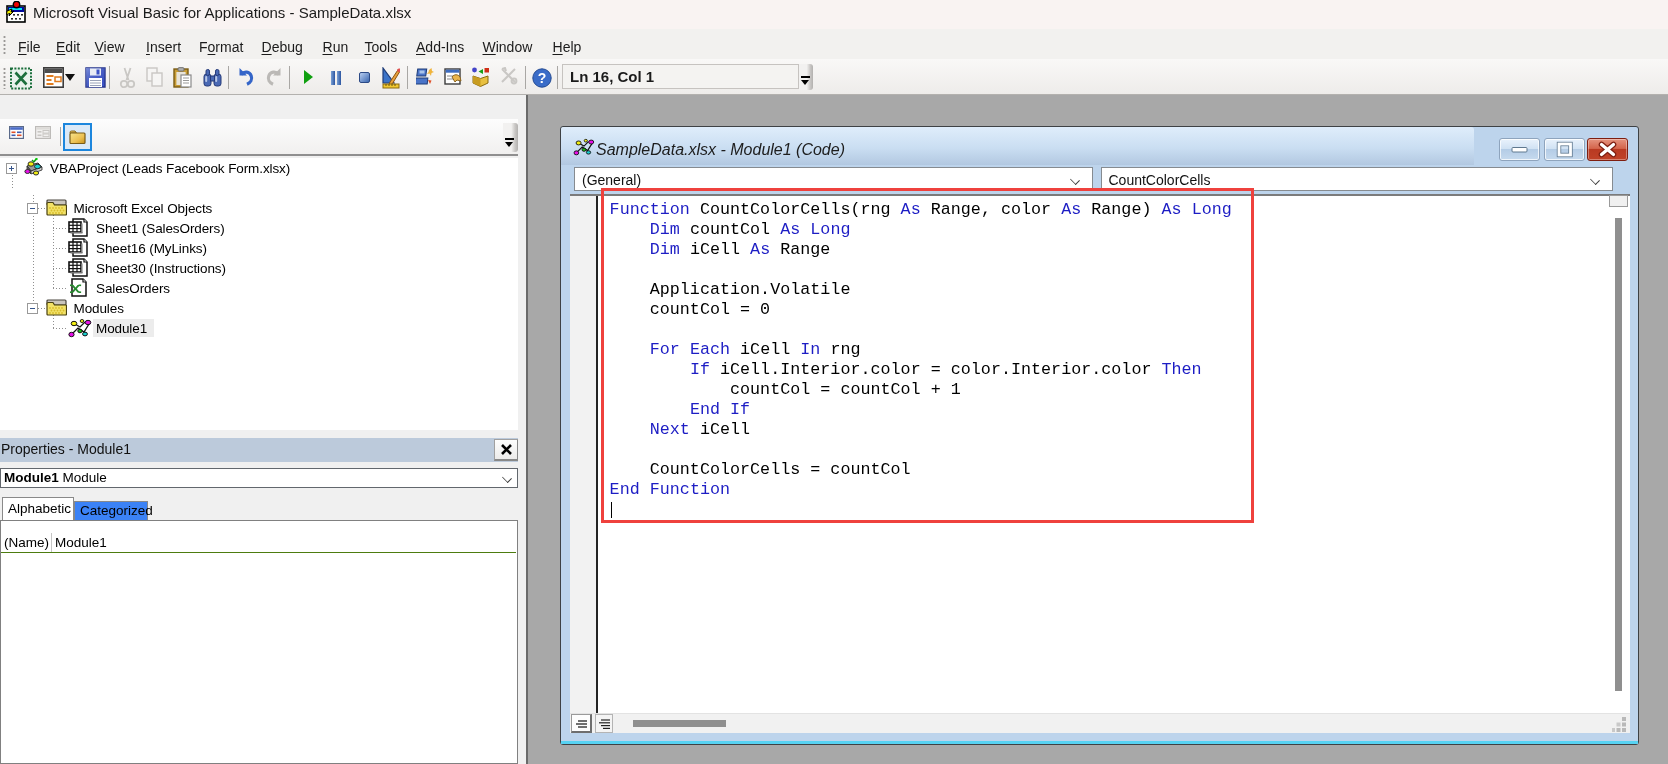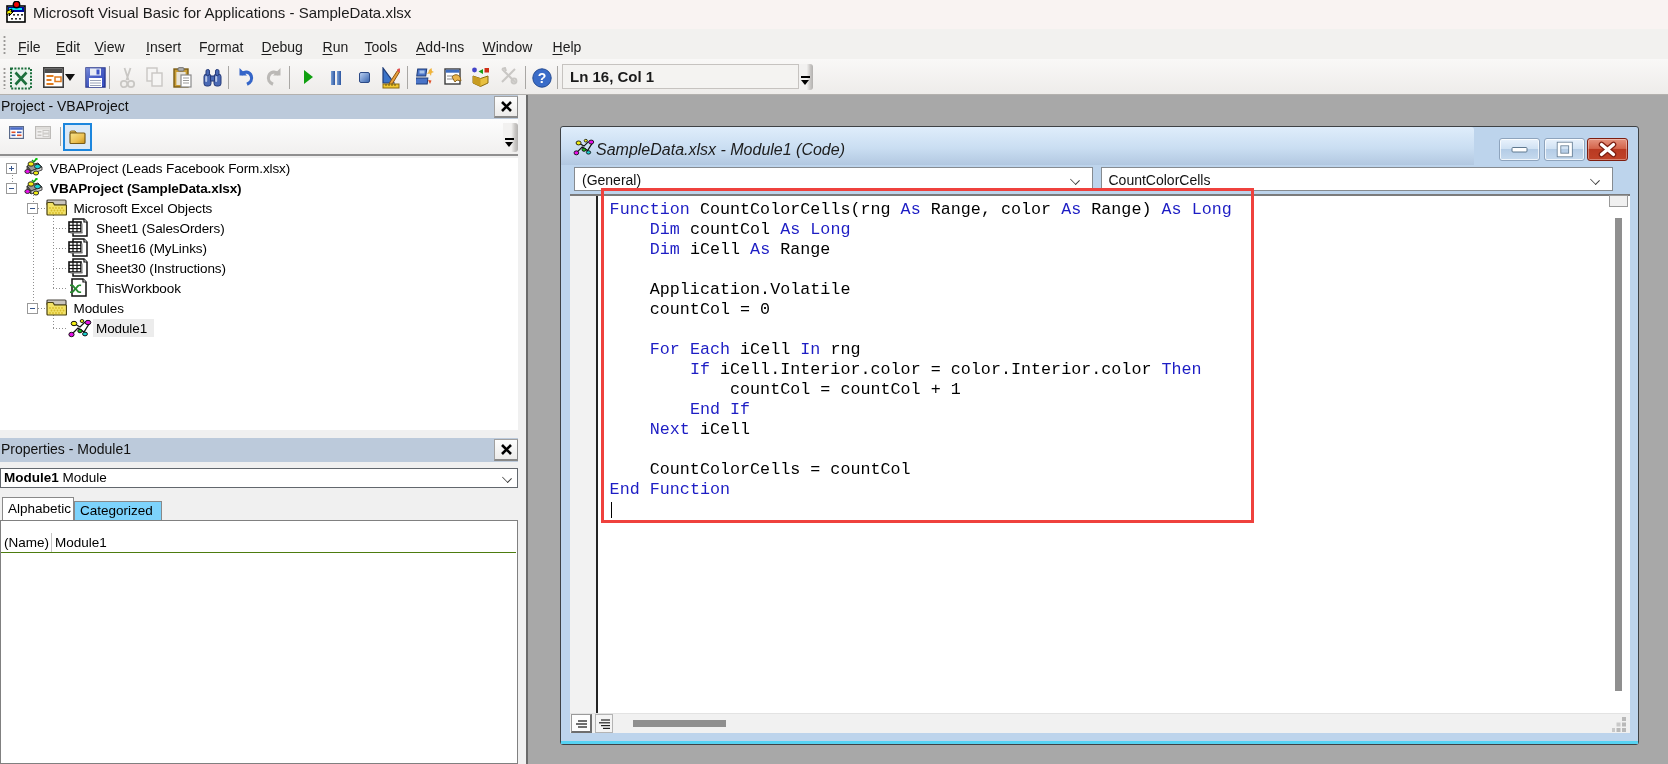--- a/index.html
+++ b/index.html
@@ -235,27 +235,20 @@
   <div class="abs overflowbtn" style="left:799px;top:5px;width:14px;height:26px">
     <div class="ofg">
         <div class="bar"></div>
         <div class="tri"></div>
       </div>
   </div>
 </div>
 
 <div id="dock" class="abs">
   <div class="abs" style="left:0;top:0;width:521px;height:341px">
-    <div class="paneltitle abs">Project - VBAProject
-      <div class="closebtn abs" style="left:494px;top:1px">
-          <svg style="display:block;margin:3px auto 0" width="13" height="13" viewBox="0 0 13 13">
-            <path d="M2 2 L11 11 M11 2 L2 11" stroke="#000" stroke-width="2.6"></path>
-          </svg>
-        </div>
-    </div>
     <div id="projtools" class="abs">
       <svg class="abs" style="left:9px;top:7px" width="15" height="13" viewBox="0 0 15 13">
         <rect x="0.6" y="0.6" width="13.8" height="11.8" fill="#fff" stroke="#5a6a8a" stroke-width="1.2"></rect>
         <rect x="1.2" y="1.2" width="12.6" height="2.6" fill="#4a6cc8"></rect>
         <g>
             <rect x="2.5" y="5.5" width="4" height="1.6" fill="#e05028"></rect>
             <rect x="8" y="5.5" width="4.5" height="1.6" fill="#3c5cb0"></rect>
             <rect x="2.5" y="8.5" width="4" height="1.6" fill="#3c5cb0"></rect>
             <rect x="8" y="8.5" width="4.5" height="1.6" fill="#e05028"></rect>
           </g>
@@ -299,29 +292,20 @@
       <div class="trow" style="left:0;top:0;width:518px">
         <div class="exp" style="left:6px;top:4.5px">
             <div class="h"></div>
             <div class="v"></div>
           </div>
         <svg class="abs" style="left:24px;top:0px" width="20" height="19" viewBox="0 0 20 19">
             <use href="#vbaproj"></use>
           </svg>
         <div class="lbl" style="left:50px;font-weight:normal">VBAProject (Leads Facebook Form.xlsx)</div>
       </div>
-      <div class="trow" style="left:0;top:20px;width:518px">
-        <div class="exp" style="left:6px;top:4.5px">
-            <div class="h"></div>
-          </div>
-        <svg class="abs" style="left:24px;top:0px" width="20" height="19" viewBox="0 0 20 19">
-            <use href="#vbaproj"></use>
-          </svg>
-        <div class="lbl" style="left:50px;font-weight:bold">VBAProject (SampleData.xlsx)</div>
-      </div>
       <div class="trow" style="left:0;top:40px;width:518px">
         <div class="exp" style="left:27px;top:4.5px">
             <div class="h"></div>
           </div>
         <svg class="abs" style="left:46px;top:1px" width="21" height="17" viewBox="0 0 21 17">
             <use href="#foldy"></use>
           </svg>
         <div class="lbl" style="left:73.5px">Microsoft Excel Objects</div>
       </div>
       <div class="trow" style="left:0;top:60px;width:508px">
@@ -339,21 +323,21 @@
       <div class="trow" style="left:0;top:100px;width:518px">
         <svg class="abs" style="left:68px;top:0px" width="22" height="20" viewBox="0 0 22 20">
             <use href="#sheeticon"></use>
           </svg>
         <div class="lbl" style="left:96px">Sheet30 (Instructions)</div>
       </div>
       <div class="trow" style="left:0;top:120px;width:518px">
         <svg class="abs" style="left:68px;top:0px" width="22" height="20" viewBox="0 0 22 20">
             <use href="#wbicon"></use>
           </svg>
-        <div class="lbl" style="left:96px">ThisWorkbook</div>
+        <div class="lbl" style="left:96px">SalesOrders</div>
       </div>
       <div class="trow" style="left:0;top:140px;width:518px">
         <div class="exp" style="left:27px;top:4.5px">
             <div class="h"></div>
           </div>
         <svg class="abs" style="left:46px;top:1px" width="21" height="17" viewBox="0 0 21 17">
             <use href="#foldy"></use>
           </svg>
         <div class="lbl" style="left:73.5px">Modules</div>
       </div>
@@ -370,21 +354,21 @@
     <div class="paneltitle abs" style="top:0">Properties - Module1
       <div class="closebtn abs" style="left:494px;top:1px">
           <svg style="display:block;margin:3px auto 0" width="13" height="13" viewBox="0 0 13 13">
             <path d="M2 2 L11 11 M11 2 L2 11" stroke="#000" stroke-width="2.6"></path>
           </svg>
         </div>
     </div>
     <div id="propcombo" class="abs"><b>Module1</b> Module</div>
     <div class="chev" style="left:503px;top:36px"></div>
     <div class="tab abs" style="left:2px;top:58.5px;width:72px;height:23.5px;background:#fff;border:1px solid #898989;border-bottom:none;padding:3.5px 0 0 5px">Alphabetic</div>
-    <div class="tab abs" style="left:74px;top:62.5px;width:88px;height:19.5px;background:#7dd3fc;border:1px solid #898989;border-bottom:none;padding:1px 0 0 5px">Categorized</div>
+    <div class="tab abs" style="left:74px;top:62.5px;width:74px;height:19.5px;background:#3b82f6;border:1px solid #898989;border-bottom:none;padding:1px 0 0 5px">Categorized</div>
     <div id="propgrid" class="abs">
       <div class="abs" style="left:0;top:12px;width:515px;height:20px;border-bottom:1px solid #4d7c0f;font-size:13.5px">
         <span class="abs" style="left:3px;top:2px">(Name)</span>
         <span class="abs" style="left:54px;top:2px">Module1</span>
         <div class="abs" style="left:50px;top:0;width:1px;height:19px;background:#c5c5c5"></div>
       </div>
     </div>
   </div>
   <div class="abs" style="left:518px;top:0;width:8px;height:669px;background:#f0f0f0"></div>
   <div class="abs" style="left:526px;top:0;width:2px;height:669px;background:#6a6a6a"></div>

